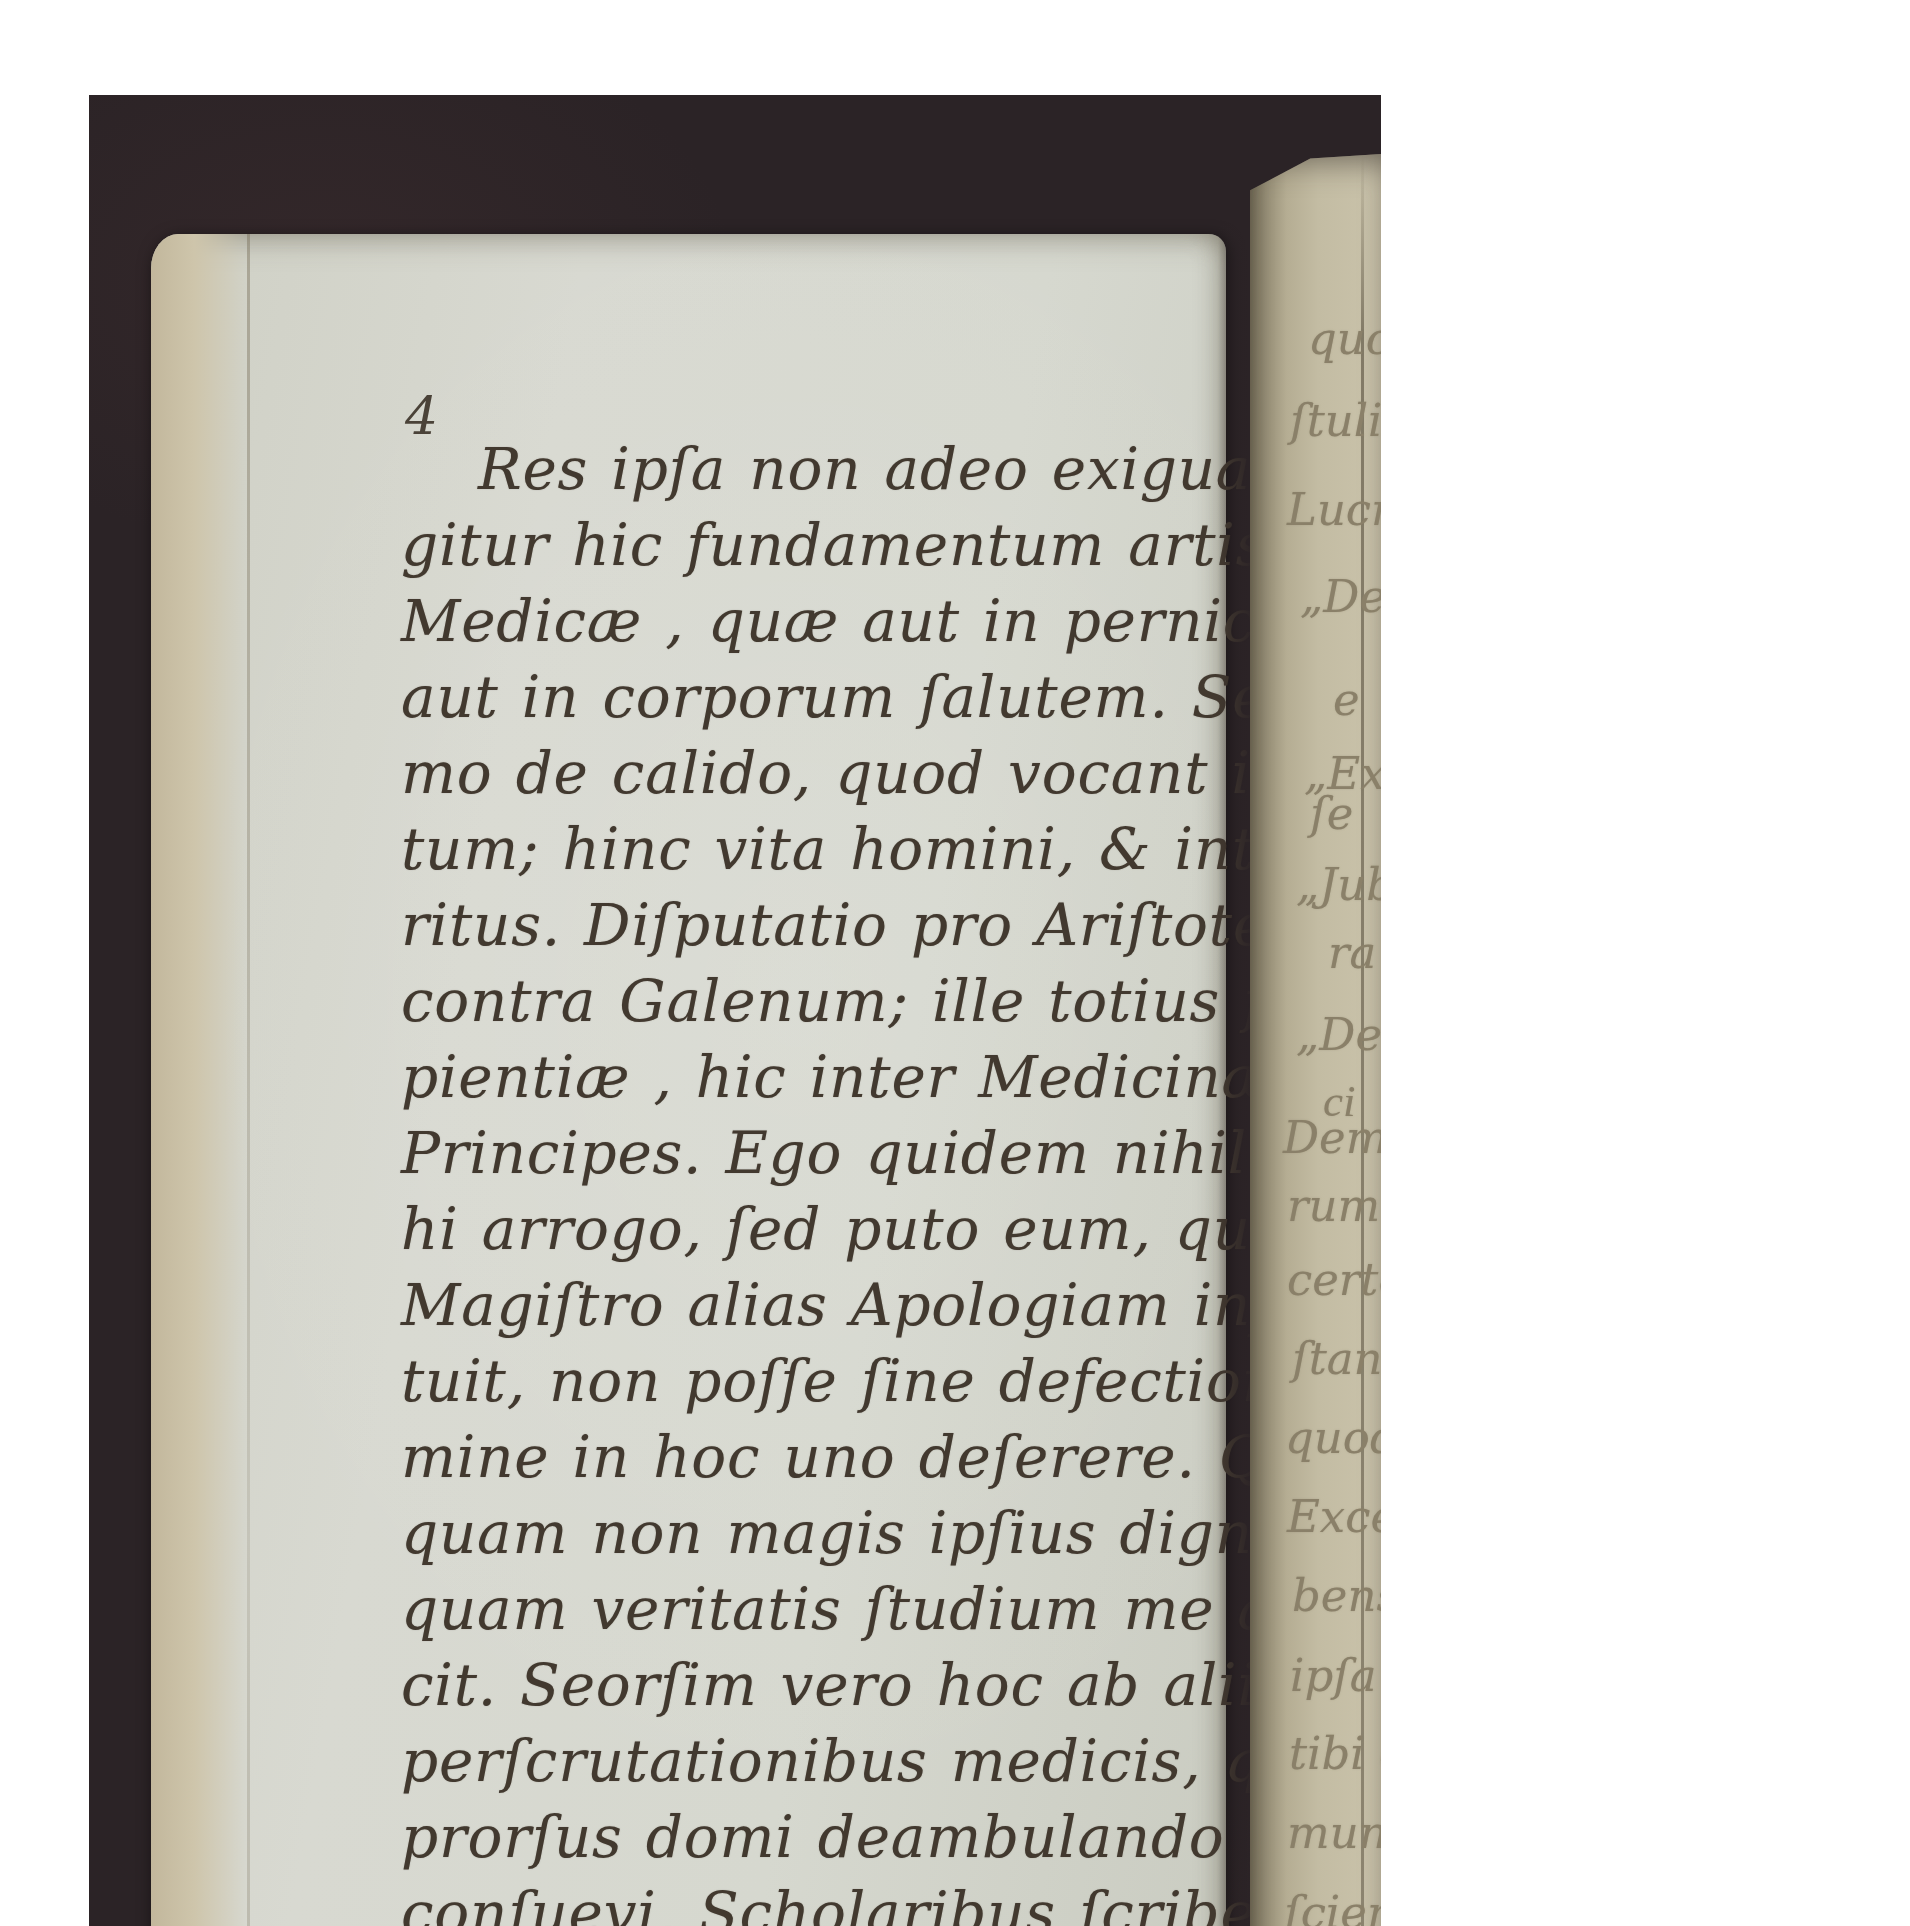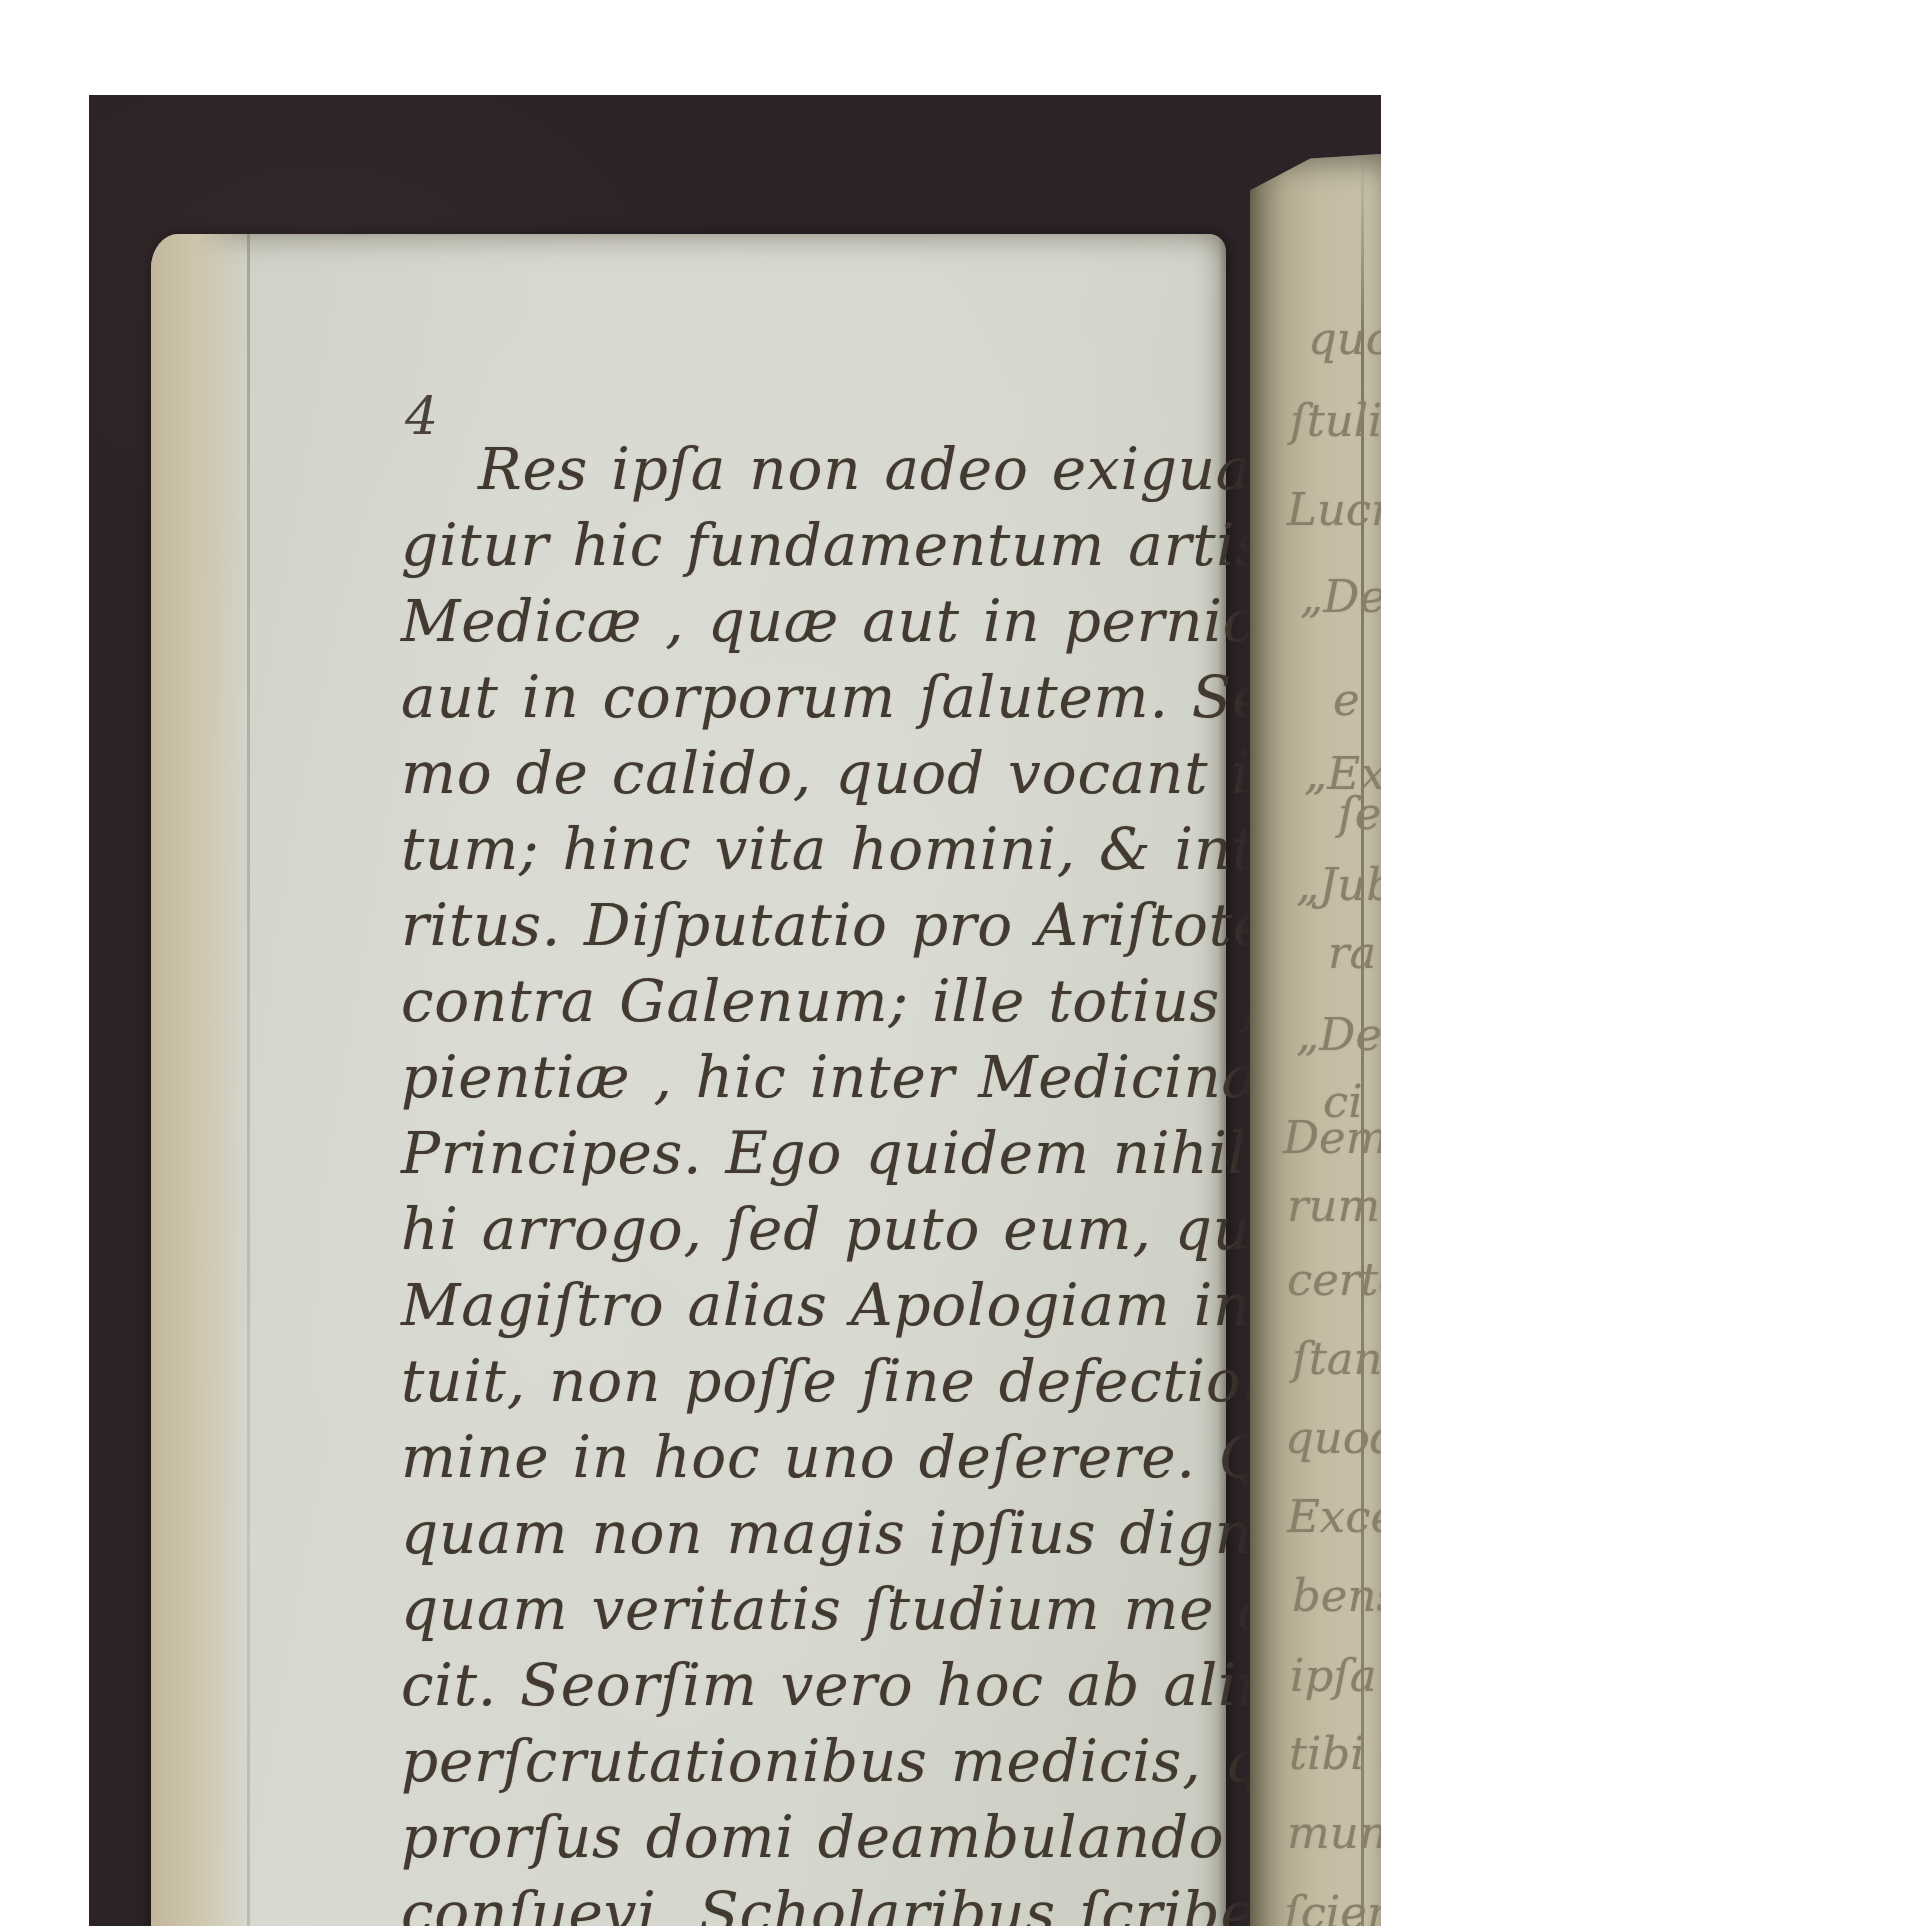--- a/index.html
+++ b/index.html
@@ -142,25 +142,25 @@
     <div class="gutter"></div>
 
     <div class="facing" id="facing-sliver">
       <div class="sliver-crease-line"></div>
     <div class="fragment" style="left: 58px; top: 162px;">quod ſi te</div>
         <div class="fragment" style="left: 40px; top: 244px;">ſtulit. E</div>
         <div class="fragment" style="left: 37px; top: 333px;">Lucretiu</div>
         <div class="fragment" style="left: 50px; top: 420px;">„Deſ</div>
         <div class="fragment" style="left: 83px; top: 523px;">e</div>
         <div class="fragment" style="left: 54px; top: 597px;">„Ex</div>
-        <div class="fragment" style="left: 60px; top: 637px; margin-left: 28px;">ſe</div>
+        <div class="fragment" style="left: 60px; top: 637px;">ſe</div>
         <div class="fragment" style="left: 46px; top: 708px;">„Jubi</div>
         <div class="fragment" style="left: 78px; top: 776px;">ra</div>
         <div class="fragment" style="left: 46px; top: 858px;">„Ded</div>
-        <div class="fragment" style="left: 73px; top: 925px;">ci</div>
+        <div class="fragment" style="left: 73px; top: 925px; font-family: Liberation Serif, serif;">ci</div>
         <div class="fragment" style="left: 33px; top: 961px;">Dempſo</div>
         <div class="fragment" style="left: 37px; top: 1029px;">rum ſit.</div>
         <div class="fragment" style="left: 37px; top: 1103px;">certe n</div>
         <div class="fragment" style="left: 42px; top: 1182px;">ſtantiam</div>
         <div class="fragment" style="left: 35px; top: 1261px;">quod tib</div>
         <div class="fragment" style="left: 37px; top: 1340px;">Excelle</div>
         <div class="fragment" style="left: 42px; top: 1419px;">bens de</div>
         <div class="fragment" style="left: 40px; top: 1499px;">ipſa co</div>
         <div class="fragment" style="left: 39px; top: 1577px;">tibi era</div>
         <div class="fragment" style="left: 37px; top: 1656px;">muniſ.</div>

